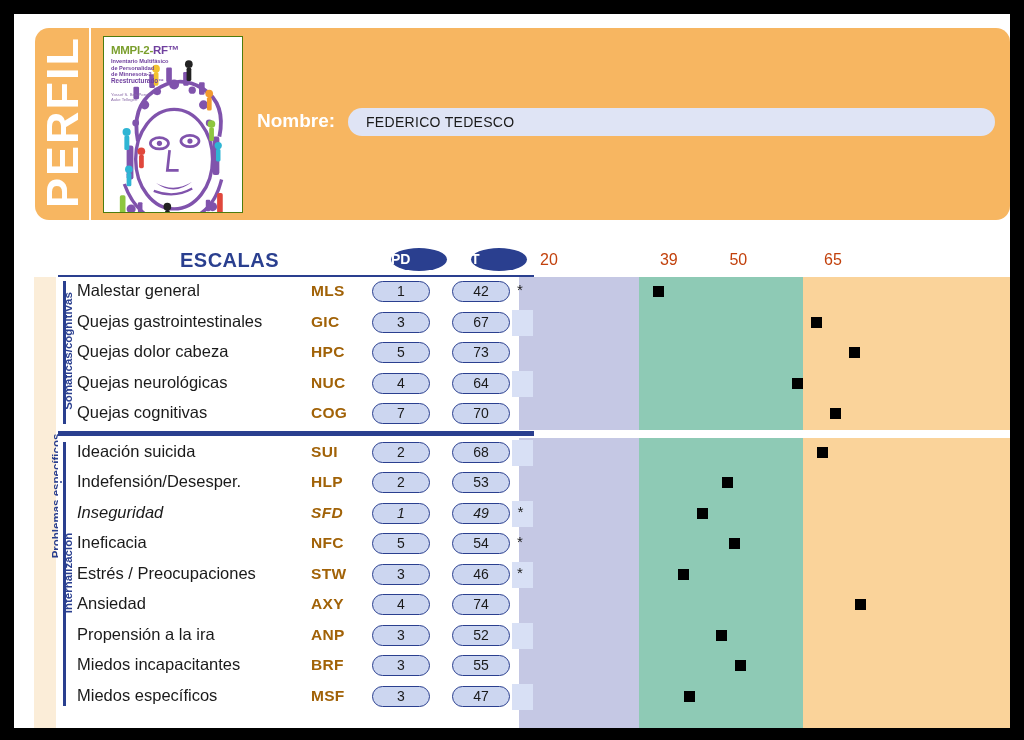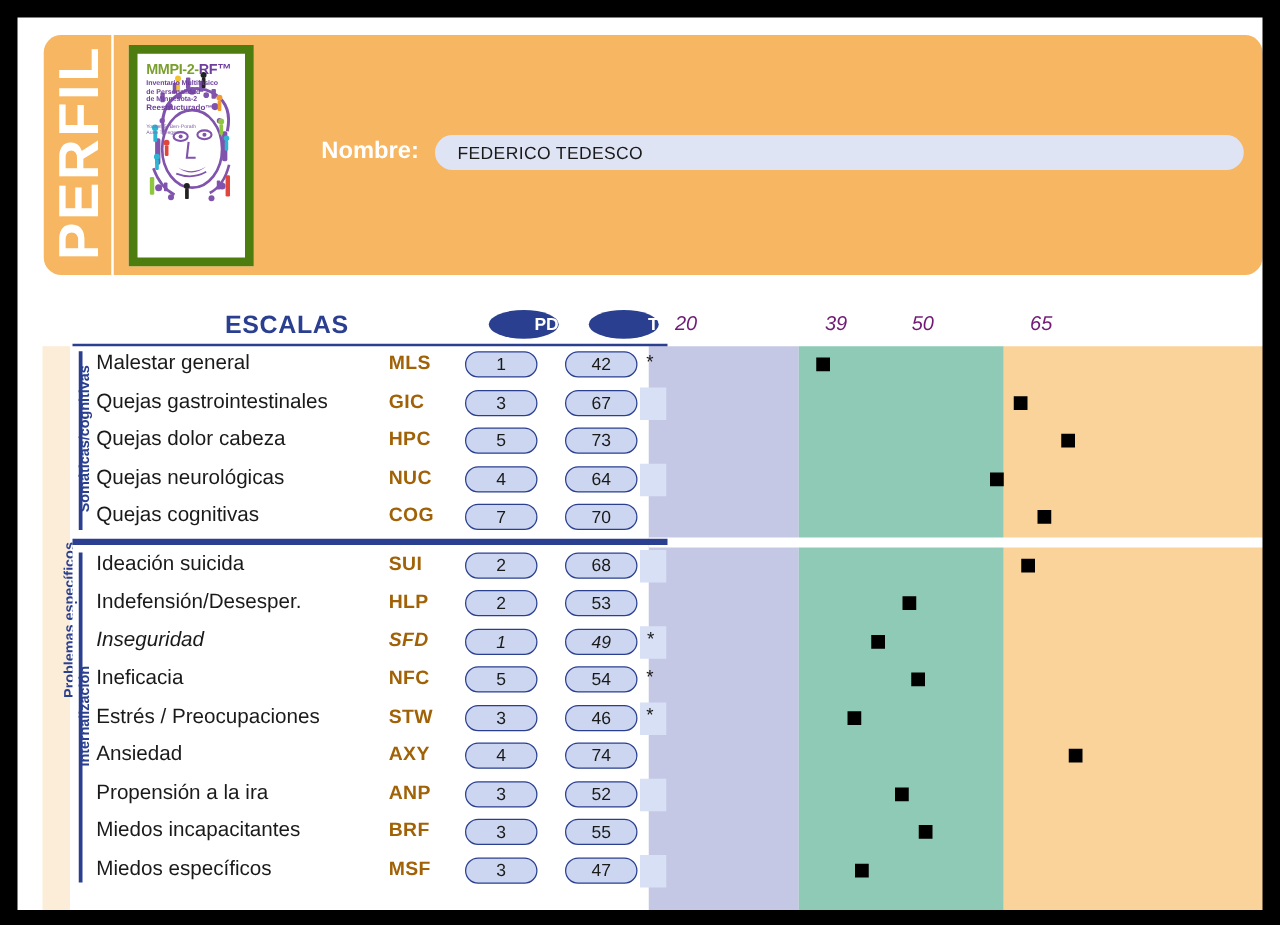--- a/index.html
+++ b/index.html
@@ -64,24 +64,24 @@
     font-weight: bold;
     letter-spacing: 2px;
     font-family: "Liberation Sans", sans-serif;
   }
 
   
   .book {
     position: absolute;
     left: 68px;
     top: 8px;
-    width: 100px;
+    width: 140px;
     height: 177px;
     background: #ffffff;
-    border: 7px solid #4d7c0f;
+    border: 1px solid #4d7c0f;
     box-sizing: border-box;
     overflow: hidden;
   }
   .book-title {
     position: absolute;
     left: 7px;
     top: 7px;
     font-size: 11.5px;
     font-weight: bold;
     color: #7b9f2e;
@@ -192,34 +192,33 @@
   .badge {
     position: absolute;
     top: 8px;
     width: 56px;
     height: 23px;
     background: #2a3f8f;
     border-radius: 50%;
     color: #ffffff;
     font-size: 14px;
     font-weight: bold;
-    text-align: right;
+    text-align: left;
     line-height: 23px;
   }
   .badge-pd { left: 359px; }
   .badge-t  { left: 439px; }
 
   
   .tick {
     position: absolute;
     top: 11px;
     font-size: 16px;
-    color: #701a75;
+    color: #c2410c;
     font-family: "Liberation Sans", sans-serif;
-    font-style: italic;
   }
 
   
   .bands {
     position: absolute;
     left: 505px;
     top: 37px;
     width: 505px;
     height: 451px;
   }

